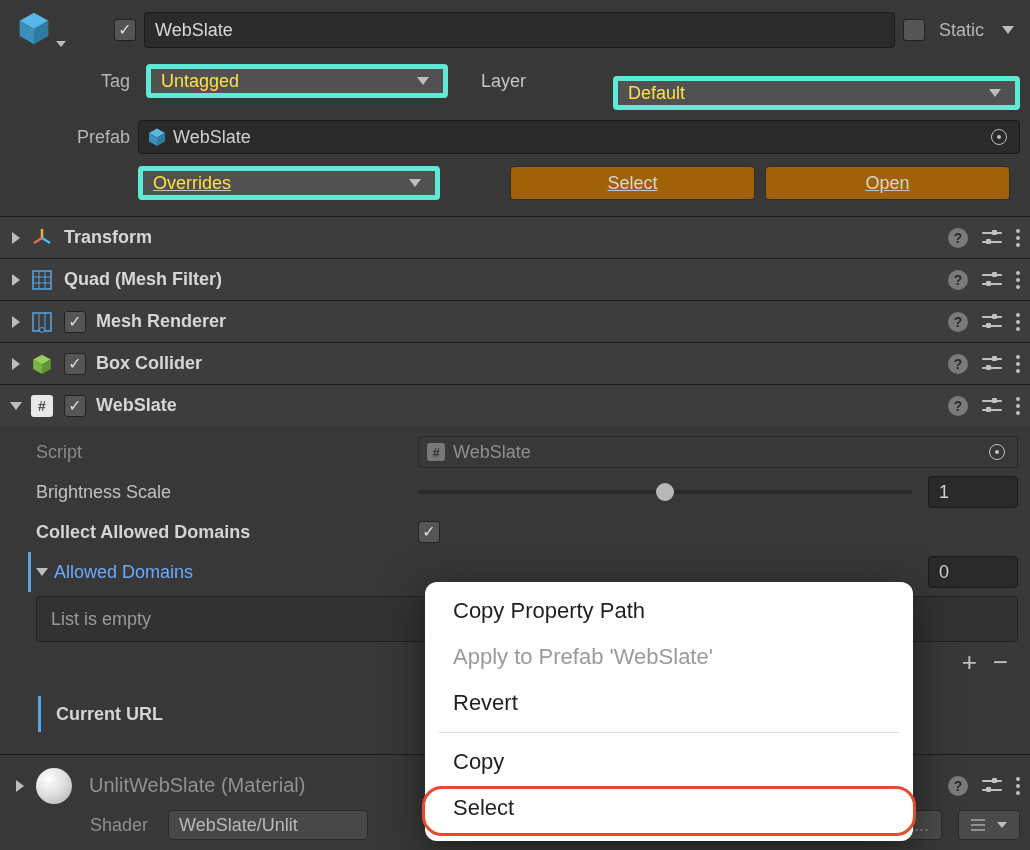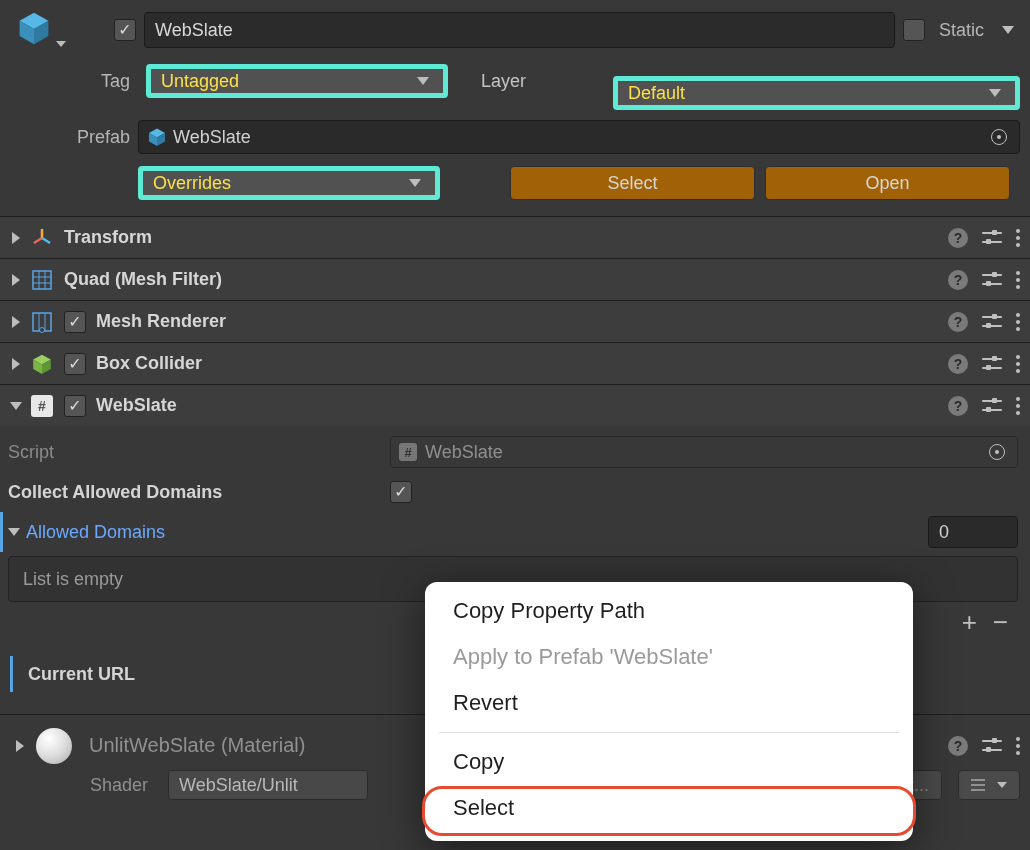--- a/index.html
+++ b/index.html
@@ -135,20 +135,21 @@
   }
   
   .header-prefab2 {
     display: flex;
     align-items: center;
     gap: 10px;
     margin-top: 8px;
     height: 38px;
     padding-left: 128px;
     padding-right: 10px;
+    text-decoration: underline;
   }
   .overrides-dd { width: 302px; }
   .btn {
     background: #a16207;
     border: 1px solid #2e2e2e;
     border-radius: 4px;
     height: 34px;
     display: flex;
     align-items: center;
     justify-content: center;
@@ -211,21 +212,21 @@
   }
   .sliders-icon i.a { top:1px; left:10px; }
   .sliders-icon i.b { top:10px; left:4px; }
   .kebab {
     display: flex; flex-direction: column; gap: 3px;
   }
   .kebab span { width:4px; height:4px; background:#c0c0c0; border-radius:50%; }
   
   
   .webslate-body {
-    padding: 6px 12px 10px 0;
+    padding: 6px 12px 10px 28px;
   }
   .prop-row {
     display: flex;
     align-items: center;
     height: 40px;
     gap: 10px;
   }
   .prop-label {
     width: 380px;
     color: #c0c0c0;
@@ -569,20 +570,27 @@
       <div class="script-field">
         <div class="hash">#</div>
         <span>WebSlate</span>
         <div style="flex:1"></div>
         <div class="prefab-target">
             <div class="target-icon"></div>
           </div>
       </div>
     </div>
 
+    <div class="prop-row">
+      <div class="prop-label">Brightness Scale</div>
+      <div class="slider-track">
+        <div class="slider-thumb"></div>
+      </div>
+      <div class="num-field">1</div>
+    </div>
 
     <div class="prop-row">
       <div class="prop-label bold">Collect Allowed Domains</div>
       <div class="chk">✓</div>
     </div>
 
     <div class="prop-row allowed-row">
       <div class="prefab-bar-v"></div>
       <div class="prop-label highlight">
         <div class="foldout open"></div>

